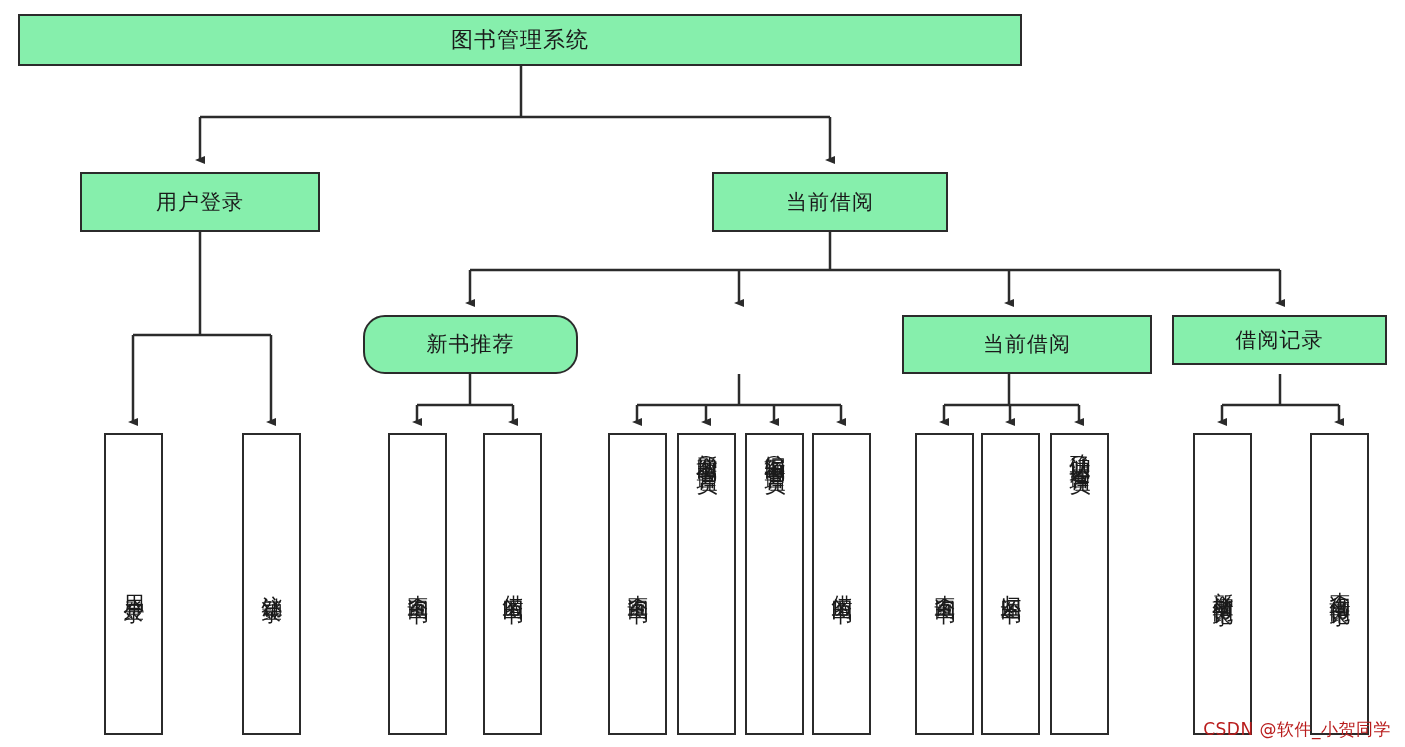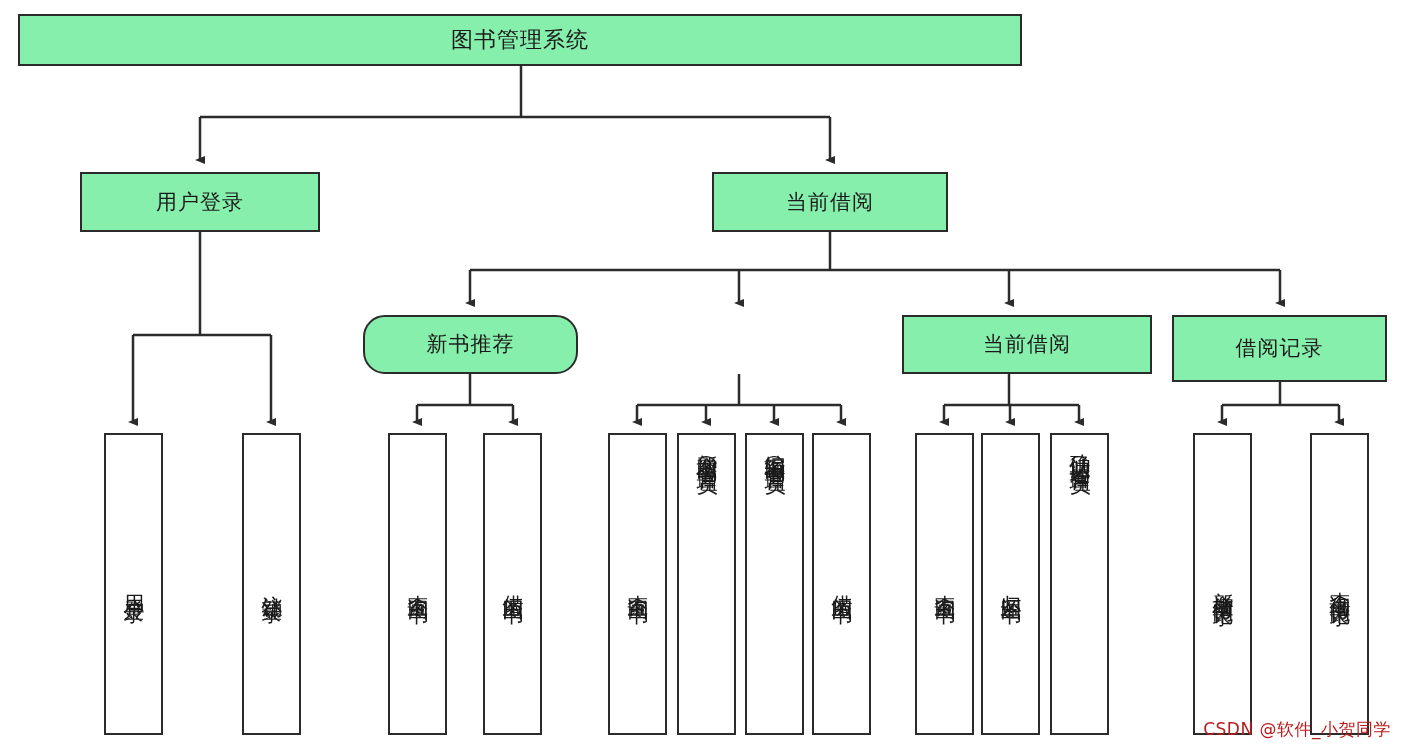--- a/index.html
+++ b/index.html
@@ -135,21 +135,21 @@
   <div class="box" style="left:712px; top:172px; width:236px; height:60px;">
     <span>当前借阅</span>
   </div>
 
   <div class="box" style="left:363px; top:315px; width:215px; height:59px;border-radius:22px;">
     <span>新书推荐</span>
   </div>
   <div class="box" style="left:902px; top:315px; width:250px; height:59px;">
     <span>当前借阅</span>
   </div>
-  <div class="box" style="left:1172px; top:315px; width:215px; height:67px;">
+  <div class="box" style="left:1172px; top:315px; width:215px; height:50px;">
     <span>借阅记录</span>
   </div>
 
   <div class="leaf" style="left:104px; top:433px; width:59px; height:302px;">
     <span class="vtext">用户登录</span>
   </div>
   <div class="leaf" style="left:242px; top:433px; width:59px; height:302px;">
     <span class="vtext">注销登录</span>
   </div>
 

